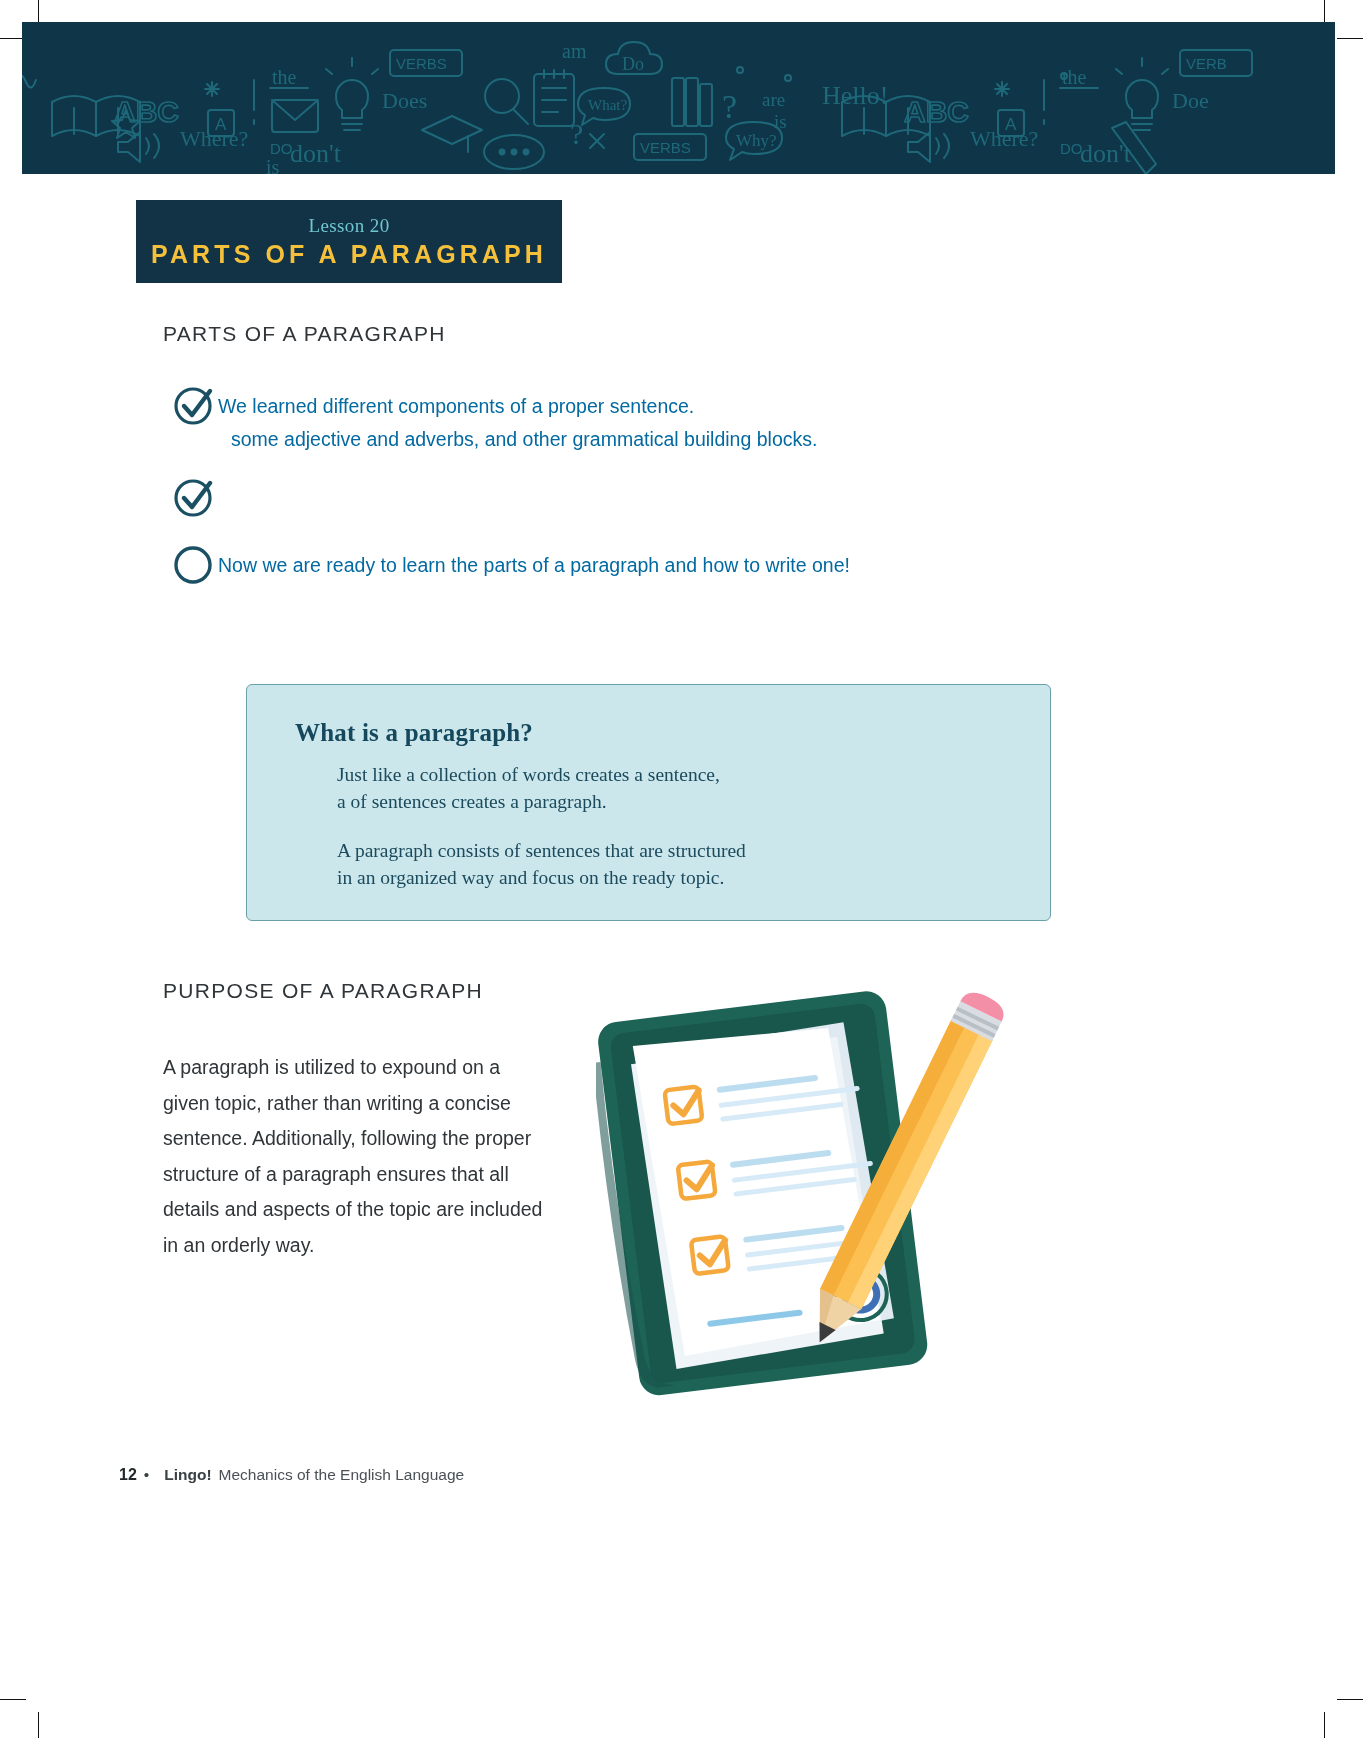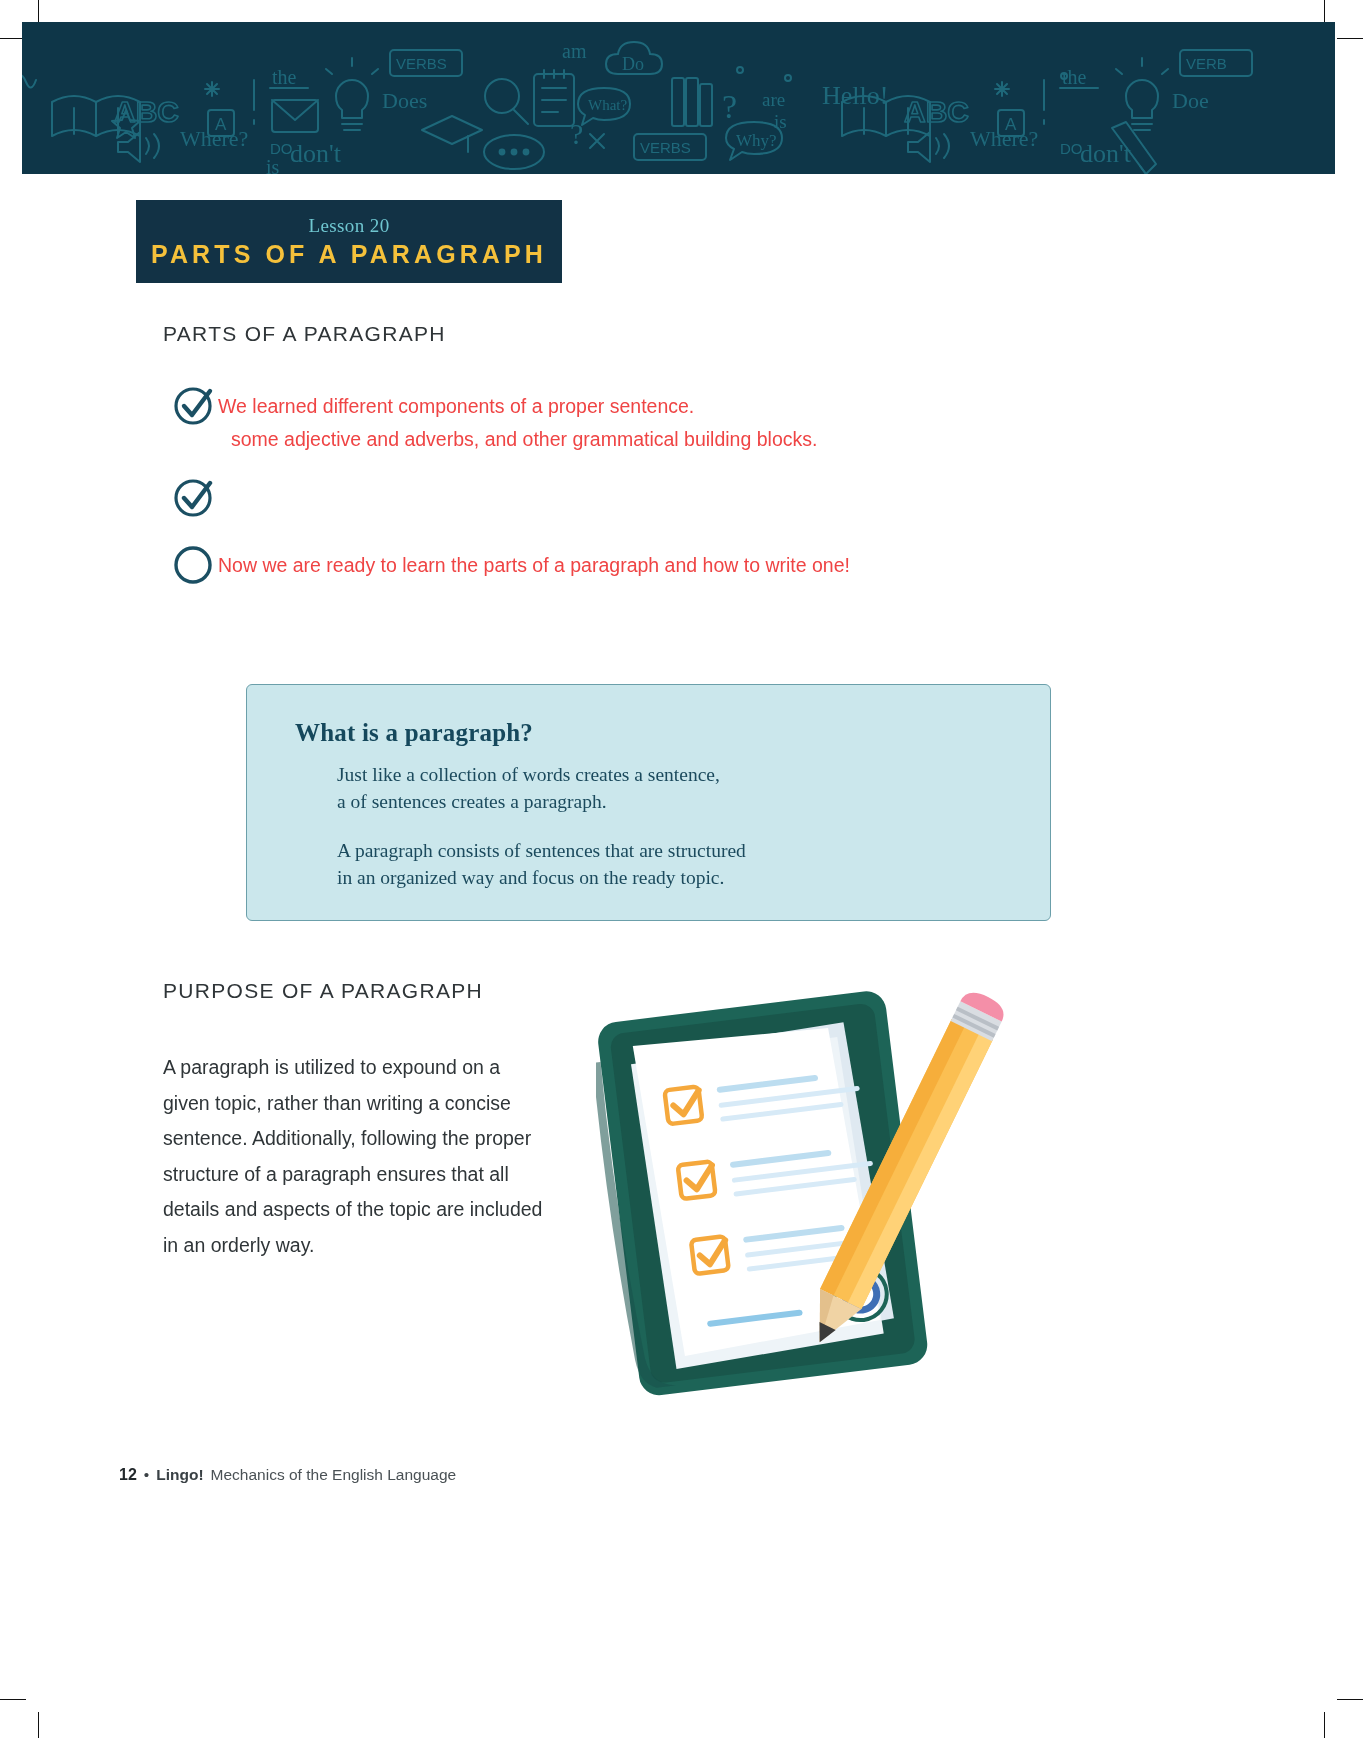--- a/index.html
+++ b/index.html
@@ -74,21 +74,21 @@
   #heading-parts { left: 163px; top: 322px; }
   #heading-purpose { left: 163px; top: 979px; }
 
   
   .checklist { position: absolute; left: 172px; top: 388px; width: 920px; }
   .check-item { position: relative; display: flex; align-items: flex-start; }
   .check-icon { width: 46px; flex: 0 0 46px; margin-top: -6px; }
   .check-icon svg { display: block; }
   .check-text {
     font-size: 19.5px;
-    color: #ef4444;
+    color: #0369a1;
     line-height: 33px;
     padding-top: 2px;
   }
   .check-line-2 { padding-left: 9px; display: block; }
   .check-line-3 { padding-left: 13px; display: block; }
   #check-item-2 { margin-top: 24px; }
   #check-item-3 { margin-top: 27px; }
 
   
   .callout {
@@ -140,21 +140,21 @@
     position: absolute;
     left: 119px; top: 1466px;
     display: flex;
     align-items: baseline;
     gap: 7px;
     font-size: 15.5px;
     color: #3a4145;
   }
   .footer-page { font-weight: bold; font-size: 16px; color: #22282b; }
   .footer-dot { color: #3a4145; }
-  .footer-brand { font-weight: bold; }
+  .footer-brand { font-weight: bold; margin-left: 8px; }
   .footer-sub { color: #4a5155; }
 </style>
 </head>
 <body>
 
 <div class="crop-mark cm-tl-v"></div>
 <div class="crop-mark cm-tl-h"></div>
 <div class="crop-mark cm-tr-v"></div>
 <div class="crop-mark cm-tr-h"></div>
 <div class="crop-mark cm-bl-v"></div>

